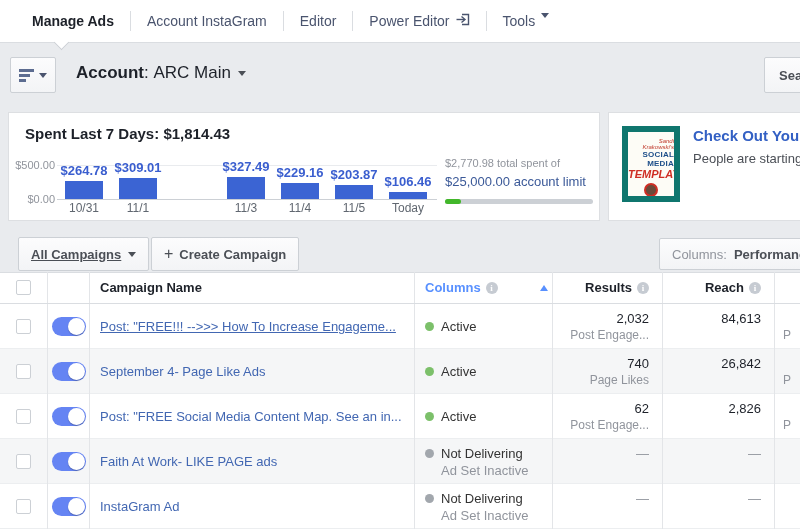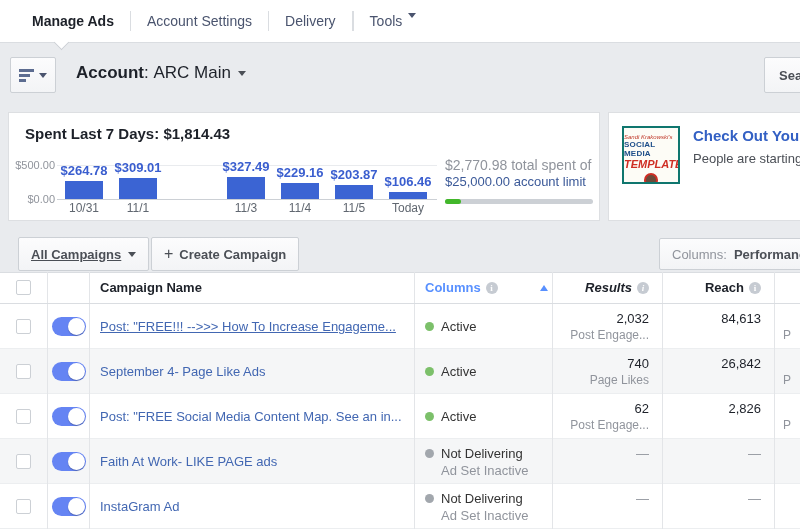--- a/index.html
+++ b/index.html
@@ -29,27 +29,27 @@
   .spent-panel { top:112px; left:8px; width:592px; height:109px; }
   .spent-title { position:absolute; top:12px; left:16px; font-size:15px; font-weight:bold; }
   .ytick { position:absolute; width:44px; text-align:right; font-size:11px; color:#90949c; }
   .chart { position:absolute; left:48px; top:36px; width:380px; height:66px; }
   .gridline { position:absolute; left:0; right:0; top:16px; height:1px; background:#e9ebee; }
   .baseline { position:absolute; left:0; right:0; top:50px; height:1px; background:#ccd0d5; }
   .slot { position:absolute; top:0; width:54px; height:66px; }
   .bar { position:absolute; bottom:16px; left:8px; width:38px; background:#3b64d3; }
   .vlabel { position:absolute; left:-8px; right:-8px; text-align:center; font-size:13px; font-weight:bold; color:#3a5ecf; white-space:nowrap; }
   .bdate { position:absolute; bottom:0; left:0; right:0; text-align:center; font-size:12px; color:#606770; }
-  .total-1 { position:absolute; left:436px; top:44px; font-size:14px; color:#90949c; }
+  .total-1 { position:absolute; left:436px; top:44px; font-size:11px; color:#90949c; }
   .total-2 { position:absolute; left:436px; top:61px; font-size:13px; color:#3b5998; cursor:pointer; }
   .progress { position:absolute; left:436px; top:86px; width:148px; height:5px; background:#ccd0d5; border-radius:3px; }
   .progress i { display:block; height:5px; background:#42b72a; border-radius:3px; }
 
   .promo-panel { top:112px; left:608px; width:240px; height:109px; }
-  .thumb { position:absolute; top:13px; left:13px; width:58px; height:58px; border:2px solid #0f766e; background:#fdfcf6; overflow:hidden; text-align:left; padding-top:6px; }
+  .thumb { position:absolute; top:13px; left:13px; width:58px; height:76px; border:6px solid #0f766e; background:#fdfcf6; overflow:hidden; text-align:right; padding-top:6px; }
   .thumb .t0 { font-size:6px; color:#c0392b; font-style:italic; }
   .thumb .t1 { font-size:8px; font-weight:bold; color:#1d4e89; letter-spacing:.2px; }
   .thumb .t2 { font-size:11px; font-weight:bold; color:#cf2e24;font-style:italic; }
   .thumb .ph { width:14px; height:14px; border-radius:50%; background:#6b4a3a; margin:3px auto 0; border:2px solid #cf2e24; }
   .promo-head { position:absolute; top:14px; left:84px; font-size:15px; font-weight:bold; color:#3360c4; white-space:nowrap; cursor:pointer; }
   .promo-body { position:absolute; top:38px; left:84px; font-size:13px; color:#4b4f56; white-space:nowrap; }
 
   
   .btn { position:absolute; height:34px; background:linear-gradient(#fcfcfd,#f3f4f6); border:1px solid #ccd0d5; border-radius:2px; font-size:13px; font-weight:bold; color:#4b4f56; display:flex; align-items:center; gap:7px; padding:0 12px; cursor:pointer; white-space:nowrap; }
   .all-campaigns { top:237px; left:18px;text-decoration:underline; }
@@ -107,27 +107,37 @@
 </style>
 </head>
 <body>
 
 <div class="topnav">
   <div class="nav-item active">
       <span>Manage Ads</span>
     </div>
   <div class="nav-sep"></div>
   <div class="nav-item">
-      <span>Account Settings</span>
+      <span>Account InstaGram</span>
     </div>
   <div class="nav-sep"></div>
   <div class="nav-item">
-      <span>Delivery</span>
+      <span>Editor</span>
     </div>
   <div class="nav-sep"></div>
+  <div class="nav-item">
+    <span>Power Editor</span>
+    <span class="pe-icon">
+        <svg width="14" height="13" viewBox="0 0 14 13">
+          <path d="M6 1.5 h6.5 v10 H6" fill="none" stroke="#4a546e" stroke-width="1.4"></path>
+          <path d="M0.5 6.5 h8" stroke="#4a546e" stroke-width="1.4"></path>
+          <path d="M5.5 3.5 L9 6.5 L5.5 9.5" fill="none" stroke="#4a546e" stroke-width="1.4"></path>
+        </svg>
+      </span>
+  </div>
   <div class="nav-sep"></div>
   <div class="nav-item">
     <span>Tools</span>
     <span class="caret-down"></span>
   </div>
 </div>
 <div class="notch"></div>
 
 <div class="filter-btn">
   <span class="list-icon">
@@ -219,21 +229,21 @@
       </div>
     <div class="cell c2"></div>
     <div class="cell c3">
         <span>Campaign Name</span>
       </div>
     <div class="cell c4" style="flex-direction:row; align-items:center;">
       <span>Columns</span>
       <span class="info">i</span>
       <span class="sort-up"></span>
     </div>
-    <div class="cell c5" style="flex-direction:row;font-style:italic;">
+    <div class="cell c5" style="flex-direction:row;">
       <span>Results</span>
       <span class="info">i</span>
     </div>
     <div class="cell c6" style="flex-direction:row;margin-top:30px;">
       <span>Reach</span>
       <span class="info">i</span>
     </div>
     <div class="cell c7"></div>
   </div>
 

